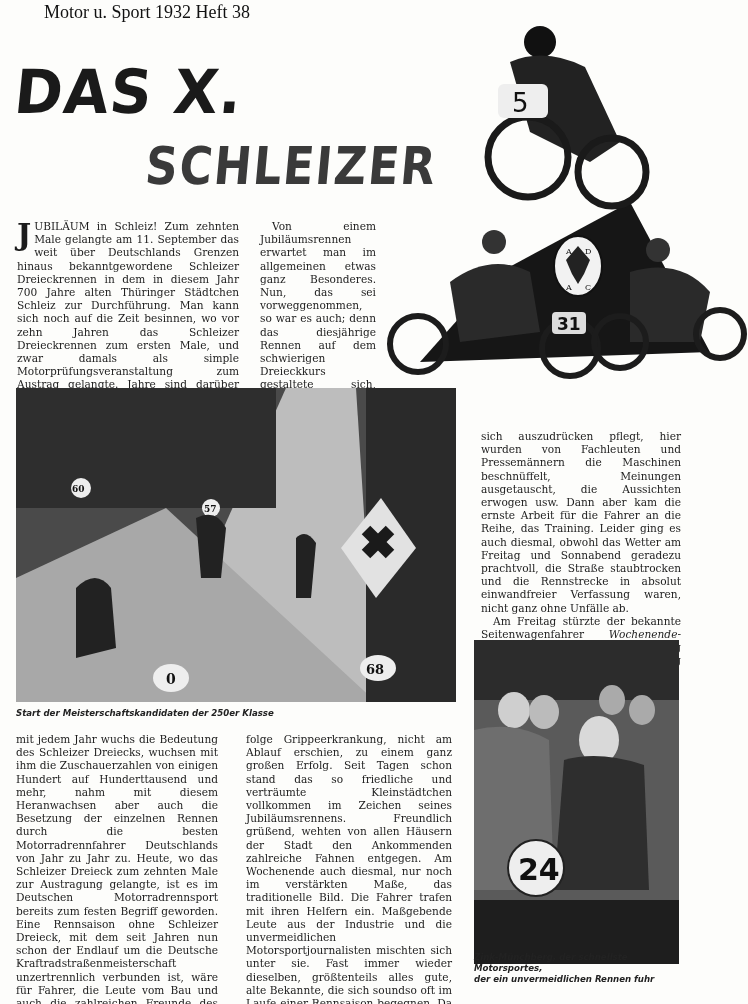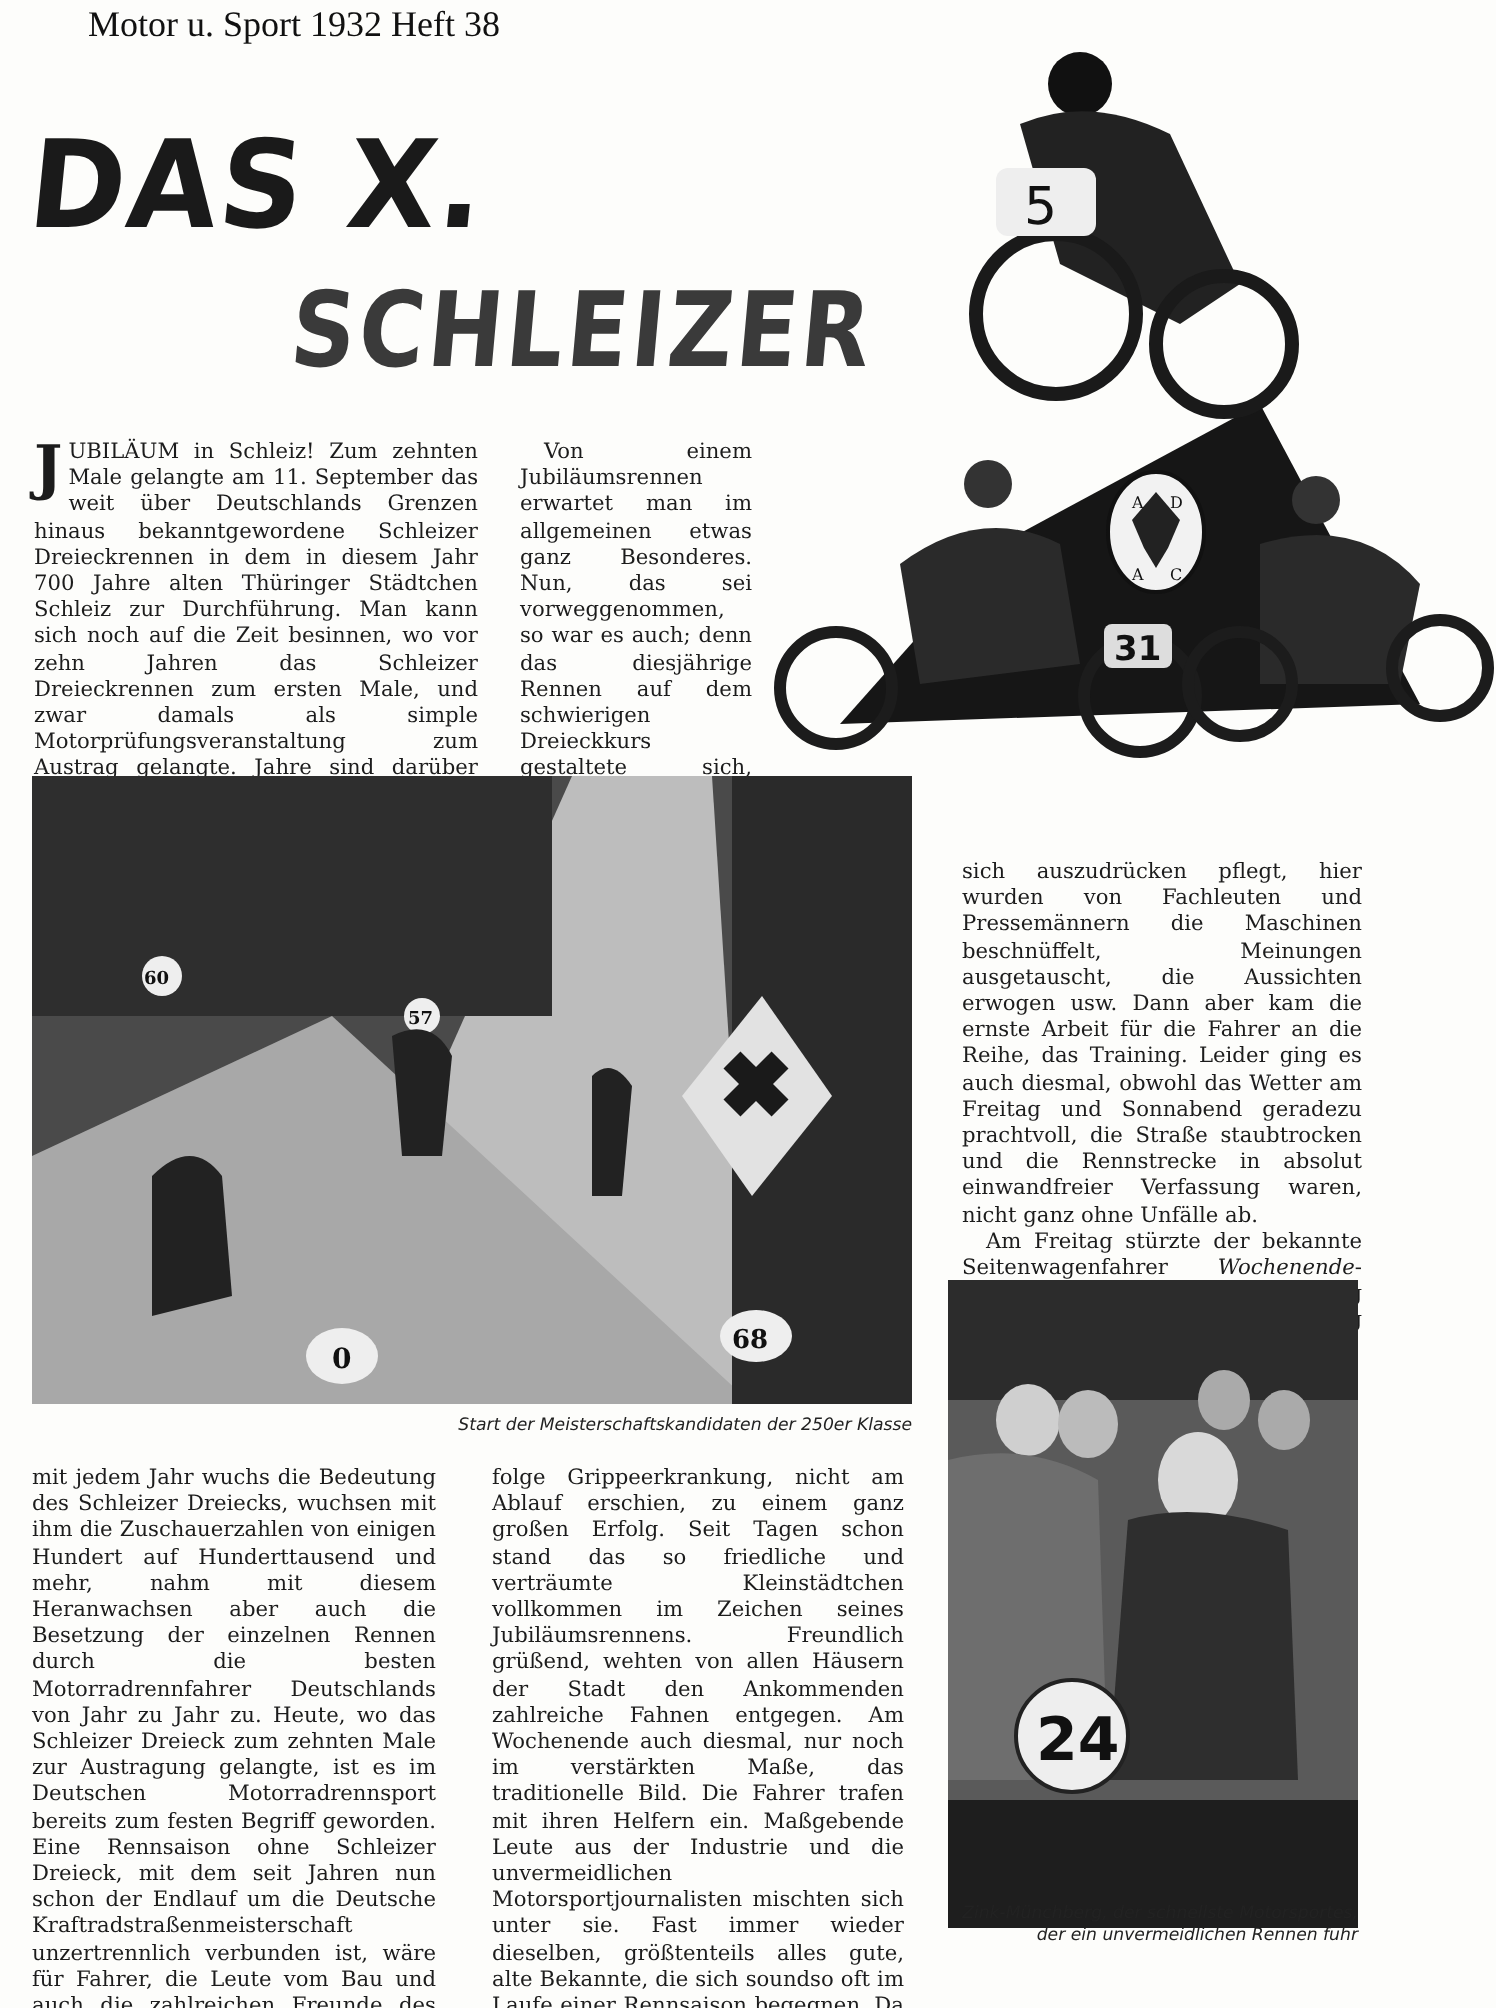--- a/index.html
+++ b/index.html
@@ -6,21 +6,21 @@
   body { width:748px; height:1004px; background:#fdfdfb; position:relative; overflow:hidden; font-family:"DejaVu Serif", serif; color:#1c1c1c; }
   .abs { position:absolute; }
   .header { left:44px; top:2px; font-family:Liberation Serif, serif; font-size:18px; color:#111; white-space:nowrap; }
   .t1 { left:18px; top:62px; font-family:"DejaVu Sans", sans-serif; font-weight:bold; font-size:58px; letter-spacing:1px; color:#1a1a1a; transform:scaleY(1.05) skewX(-6deg); transform-origin:left top; line-height:1; }
   .t2 { left:148px; top:140px; font-family:"DejaVu Sans", sans-serif; font-weight:bold; font-size:52px; letter-spacing:2px; color:#3a3a3a; transform:scaleX(0.86) skewX(-6deg); transform-origin:left top; line-height:1; }
   .col { font-size:10.6px; line-height:13.2px; text-align:justify; hyphens:none; }
   .col p { margin:0; }
   .dropcap { float:left; font-size:30px; line-height:26px; margin:2px 3px 0 0; font-weight:bold; }
   .indent { text-indent:12px; }
   .photo { background:#6a6a6a; overflow:hidden; }
-  .caption { font-family:"DejaVu Sans", sans-serif; font-style:italic; font-size:8.6px; color:#222; text-align:right; line-height:11px; }
+  .caption { font-family:"DejaVu Sans", sans-serif; font-style:italic; font-size:8.6px; color:#222; text-align:left; line-height:11px;font-weight:bold; }
   svg { display:block; }
 </style>
 </head>
 <body>
 
 <div class="abs header">Motor u. Sport 1932  Heft 38</div>
 
 <div class="abs t1">DAS X.</div>
 <div class="abs t2">SCHLEIZER</div>
 

